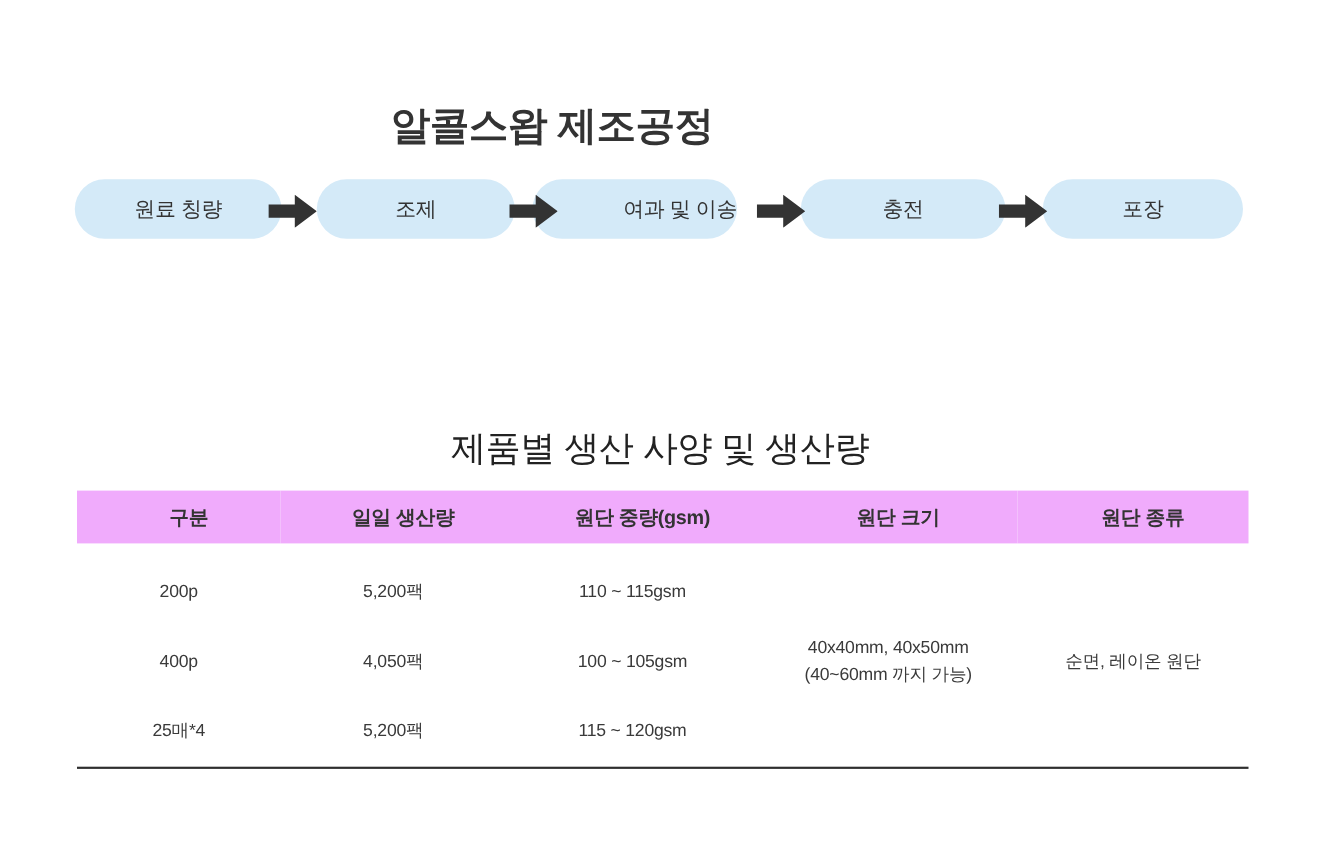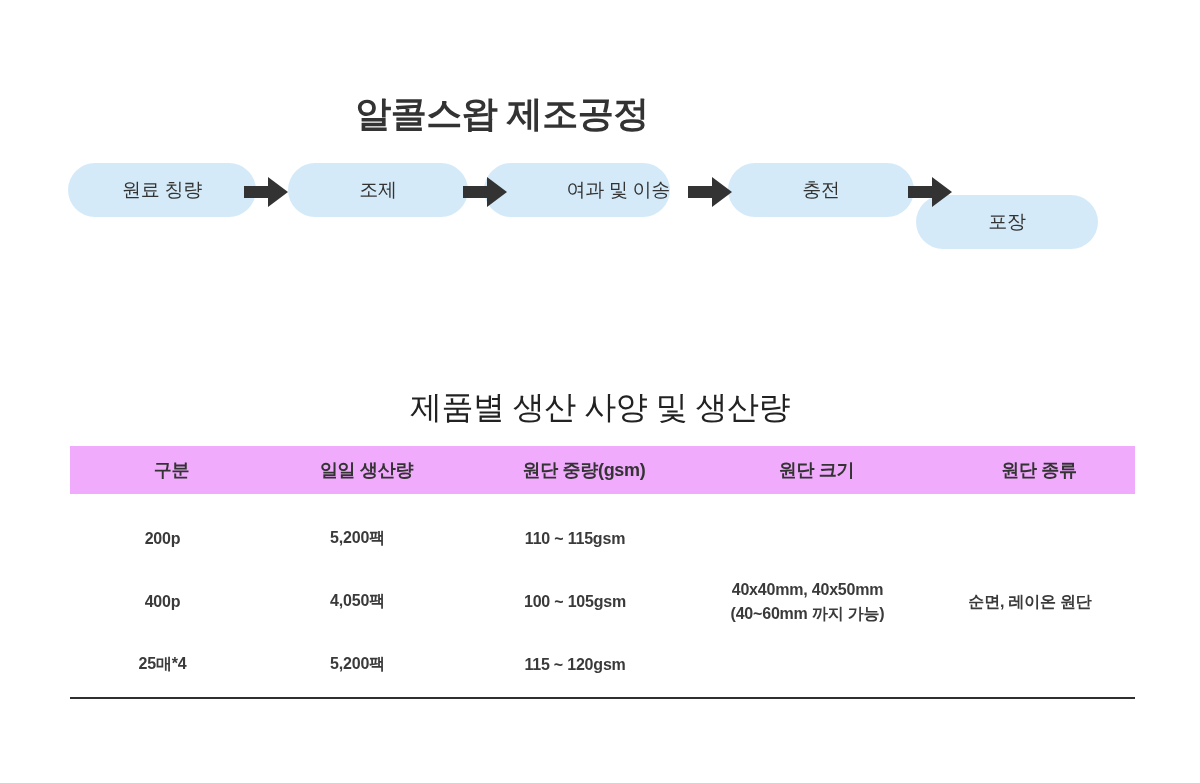--- a/index.html
+++ b/index.html
@@ -74,21 +74,21 @@
 
   
   .pill-0  { left: 0px;   width: 188px; }
   .arrow-0 { left: 176px; }
   .pill-1  { left: 220px; width: 180px; }
   .arrow-1 { left: 395px; }
   .pill-2  { left: 416px; width: 186px; justify-content: flex-end; }
   .arrow-2 { left: 620px; }
   .pill-3  { left: 660px; width: 186px; align-items: center; }
   .arrow-3 { left: 840px; }
-  .pill-4  { left: 848px; width: 182px; margin-top: 32px; }
+  .pill-4  { left: 880px; width: 182px; }
 
   
   #spec-section {
     position: absolute;
     left: 0;
     top: 0;
     width: 1200px;
   }
   #spec-title {
     position: absolute;
@@ -122,21 +122,21 @@
     background: #f0abfc;
     height: 46px;
     font-size: 18px;
     font-weight: bold;
     letter-spacing: -0.3px;
     padding-left: 19px;
   }
   #spec-table tbody td {
     height: 61px;
     font-size: 16px;
-    font-weight: bold;
+    font-weight: normal;
     letter-spacing: -0.2px;
     color: #3a3a3a;
   }
   #spec-table tbody tr:first-child td {
     padding-top: 14px;
   }
   .merged-cell {
     line-height: 1.45;
     white-space: pre-line;
   }

